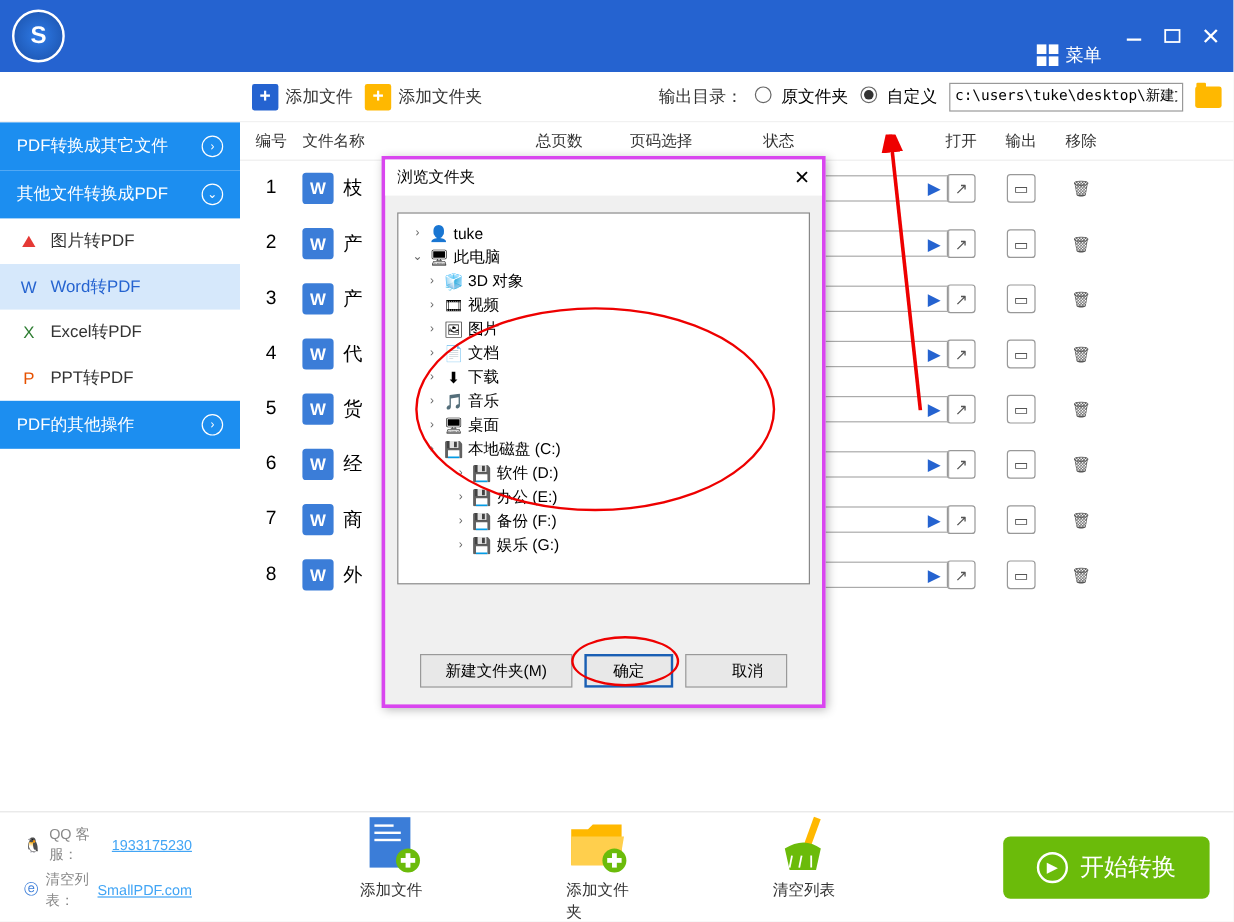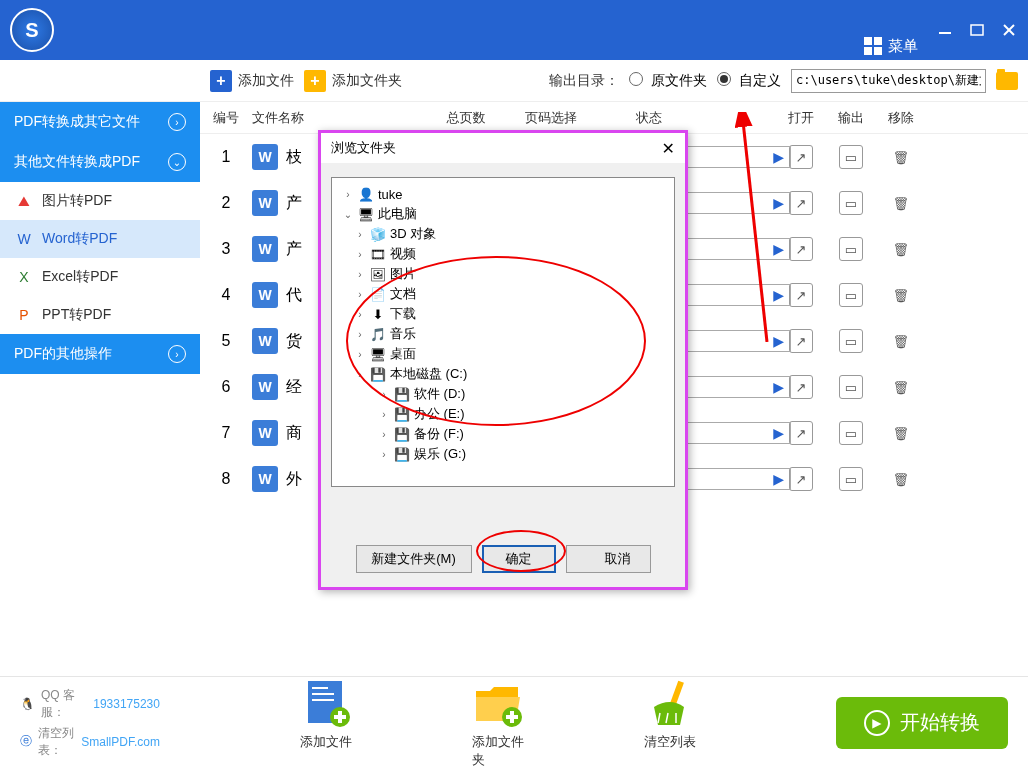--- a/index.html
+++ b/index.html
@@ -55,21 +55,21 @@
 .w-icon { width: 26px; height: 26px; background: #3b7dd8; border-radius: 3px; color: #fff; display: flex; align-items: center; justify-content: center; font-weight: bold; font-size: 14px; margin-right: 8px; }
 .progress { width: 155px; height: 22px; border: 1px solid #aaa; display: flex; align-items: center; font-size: 12px; color: #555; padding: 0 6px; position: relative; }
 .progress .play { margin-left: auto; color: #2563d0; font-size: 14px; }
 .icon-box { width: 24px; height: 24px; border: 1px solid #999; border-radius: 3px; display: flex; align-items: center; justify-content: center; color: #555; font-size: 13px; margin: 0 auto; cursor: pointer; }
 .icon-box.noborder { border: none; }
 
 
 .bottom { height: 92px; background: #fff; border-top: 1px solid #e5e5e5; display: flex; align-items: center; padding: 0 20px; gap: 140px; position: relative; }
 .info-block { display: flex; flex-direction: column; gap: 4px; font-size: 12px; color: #888; }
 .info-row { display: flex; align-items: center; gap: 6px; }
-.info-row a { color: #42a5f5; }
+.info-row a { color: #42a5f5; text-decoration: underline; }
 .big-action { display: flex; flex-direction: column; align-items: center; gap: 4px; font-size: 13px; color: #333; cursor: pointer; }
 .big-action .bic { width: 52px; height: 52px; }
 .big-actions-wrap { display:flex; gap:120px; }
 .start-btn { margin-left: auto; width: 200px; height: 52px; background: #6bbb0a; border-radius: 6px; color: #fff; display: flex; align-items: center; justify-content: center; gap: 10px; font-size: 20px; cursor: pointer; }
 .start-btn .pc { width: 26px; height: 26px; border: 2px solid #fff; border-radius: 50%; display: flex; align-items: center; justify-content: center; font-size: 12px; }
 
 
 .dialog { position: absolute; left: 318px; top: 130px; width: 370px; height: 460px; background: #f0f0f0; border: 3px solid #d946ef; box-shadow: 2px 2px 8px rgba(0,0,0,0.3); display: flex; flex-direction: column; }
 .dlg-title { height: 30px; display: flex; align-items: center; padding: 0 10px; font-size: 13px; background: #fff; }
 .dlg-title .x { margin-left: auto; font-size: 16px; cursor: pointer; }
@@ -77,21 +77,21 @@
 .tree-box { border: 1px solid #888; background: #fff; height: 310px; padding: 6px 4px; overflow: auto; font-size: 13px; }
 .tree-item { display: flex; align-items: center; height: 20px; gap: 4px; cursor: pointer; }
 .tree-ind-1 { padding-left: 6px; }
 .tree-ind-2 { padding-left: 18px; }
 .tree-ind-3 { padding-left: 42px; }
 .tree-exp { width: 12px; color: #666; font-size: 10px; display:inline-flex; justify-content:center; }
 .tree-ic { width: 16px; height: 14px; display:inline-flex; align-items:center; justify-content:center; }
 .dlg-btns { display: flex; gap: 10px; padding: 10px 12px 14px; justify-content: center; }
 .dlg-btn { height: 28px; border: 1px solid #999; background: #e8e8e8; font-size: 13px; cursor: pointer; display:flex; align-items:center; justify-content:center; }
 .dlg-btn.primary { border: 2px solid #1a5fb4; }
-.dlg-btn.new { width: 116px; }
+.dlg-btn.new { width: 127px; }
 .dlg-btn.ok { width: 74px; }
 .dlg-btn.cancel { width: 85px; padding-left: 19px; }
 
 
 .arrow { position: absolute; left: 612px; top: 112px; width: 160px; height: 230px; pointer-events: none; }
 .ellipse { position: absolute; border: 2px solid #e00; border-radius: 50%; pointer-events: none; }
 </style>
 </head>
 <body>
 

